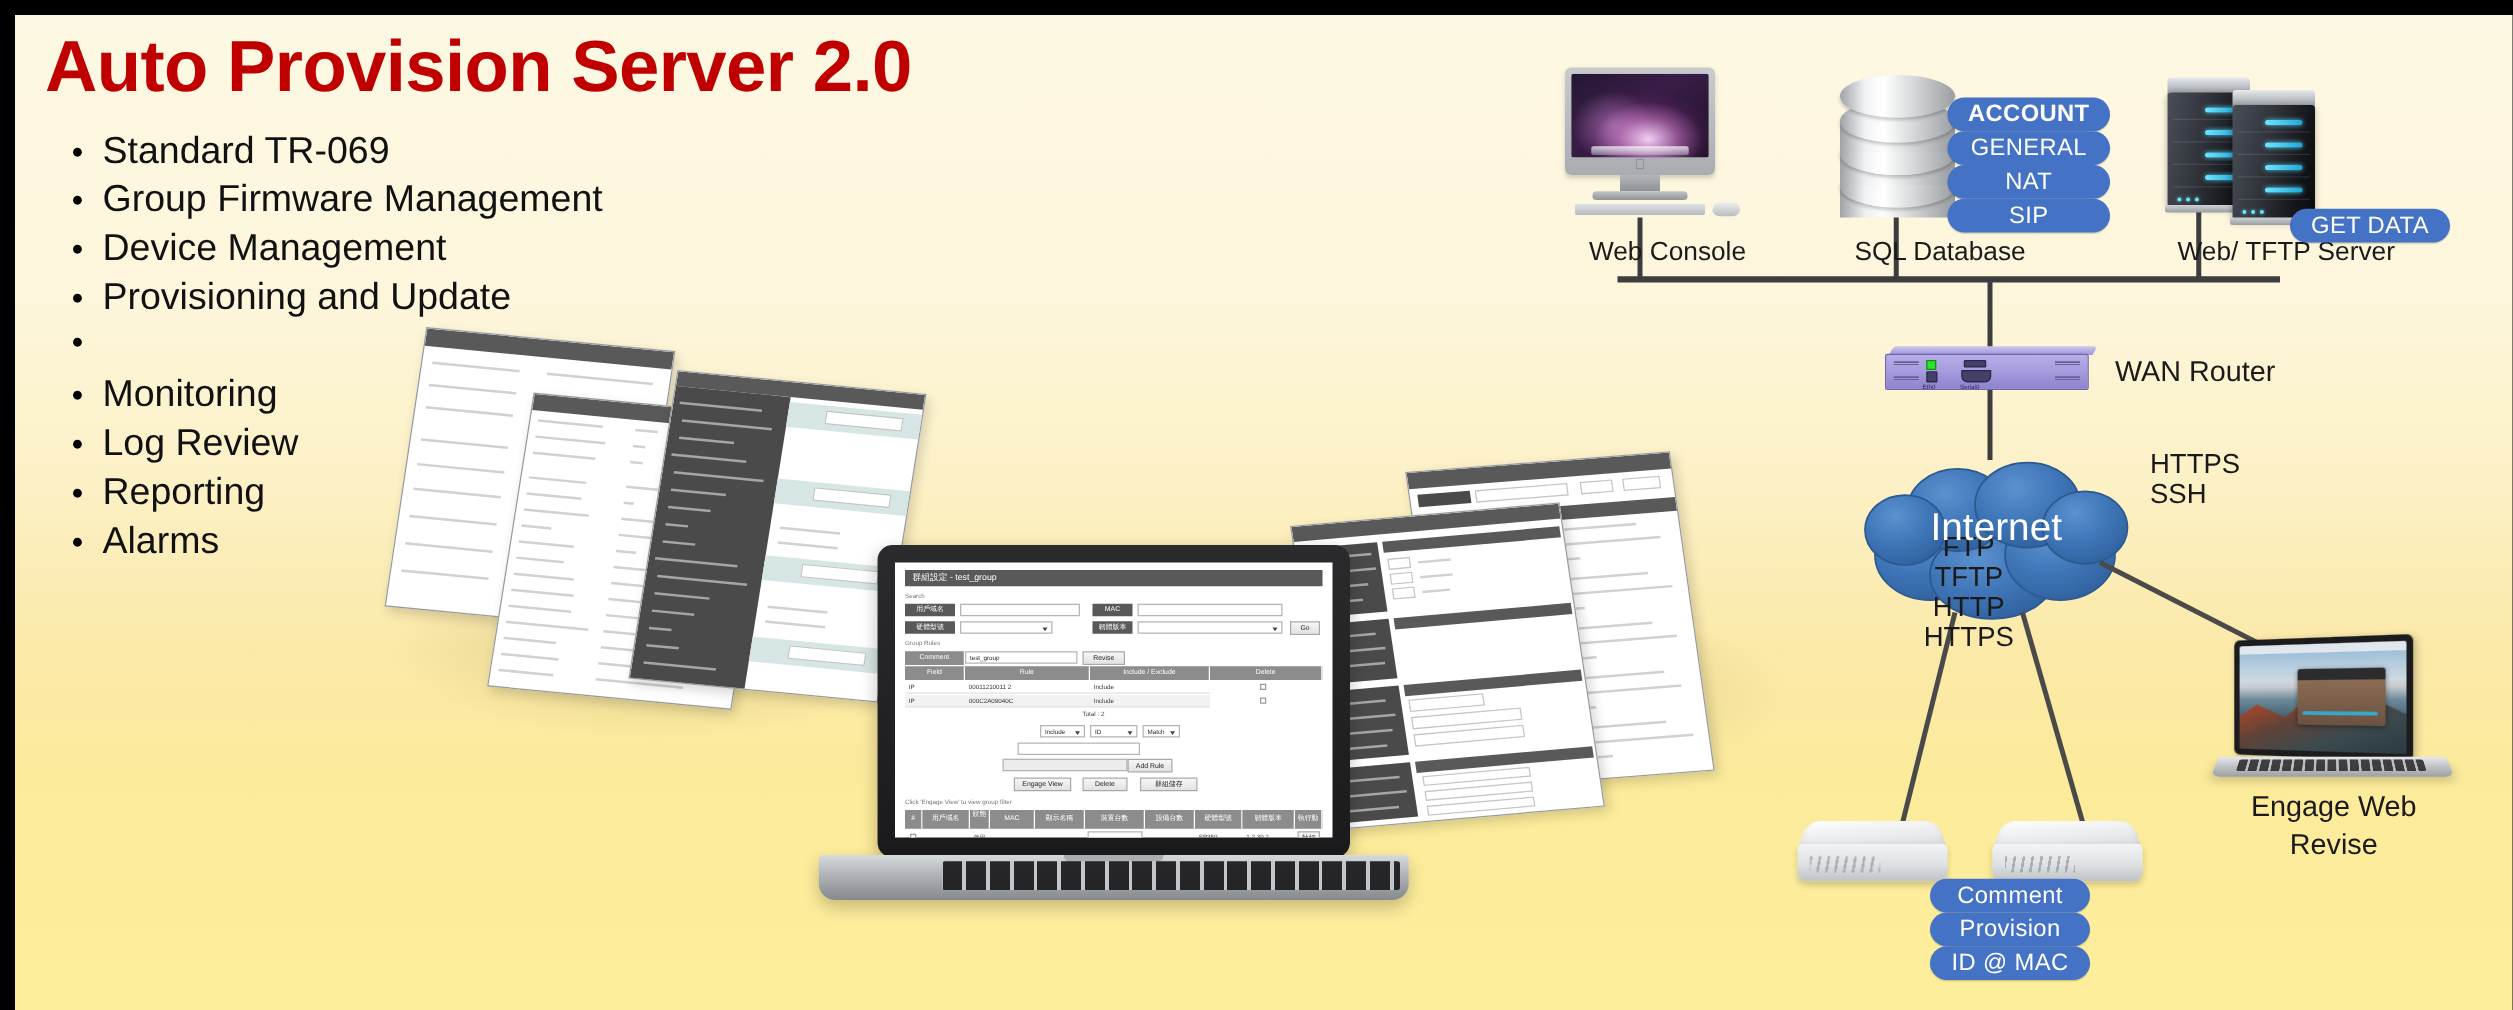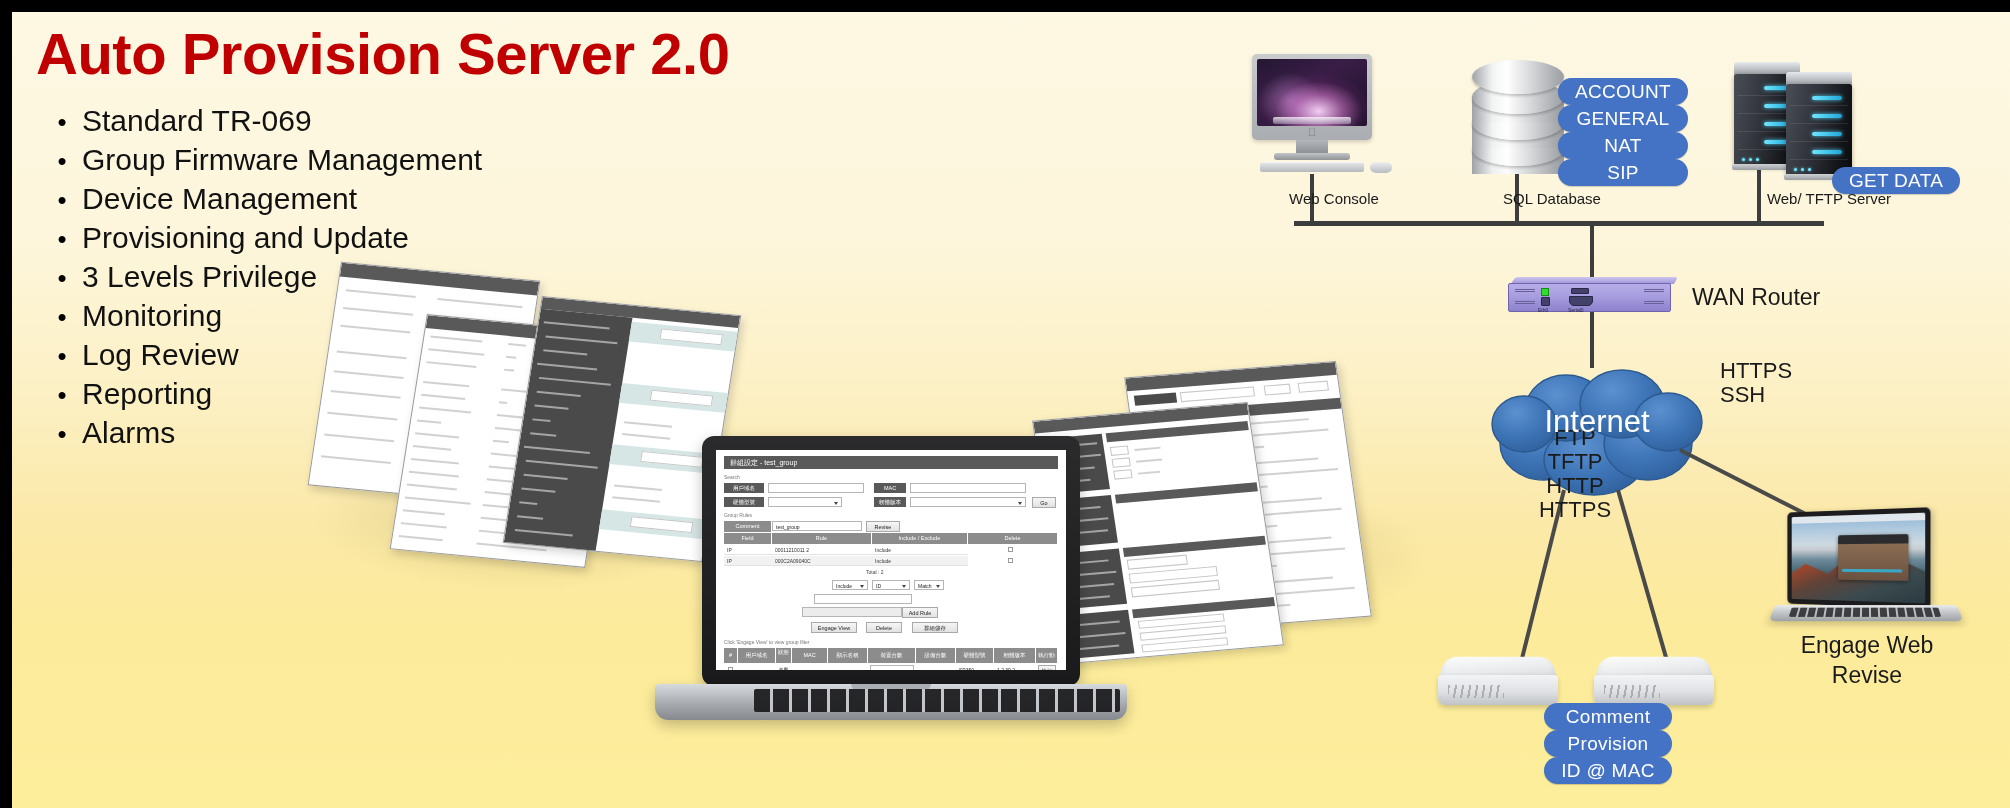--- a/index.html
+++ b/index.html
@@ -71,21 +71,21 @@
   .bullet-text {
     font-size: 30px;
     color: #111;
     white-space: nowrap;
   }
 
   
   .abs { position: absolute; }
   .lbl {
     position: absolute;
-    font-size: 15px;
+    font-size: 21px;
     color: #1a1a1a;
     white-space: nowrap;
   }
   .lbl.ctr { text-align: center; }
 
   
   .wire {
     position: absolute;
     background: #4a4a4a;
     transform-origin: 0 50%;
@@ -565,21 +565,20 @@
       <div class="bullet-row">
         <span class="bullet-dot">•</span>
         <span class="bullet-text">Device Management</span>
       </div>
       <div class="bullet-row">
         <span class="bullet-dot">•</span>
         <span class="bullet-text">Provisioning and Update</span>
       </div>
       <div class="bullet-row">
         <span class="bullet-dot">•</span>
-        <span class="bullet-text">3 Levels Privilege</span>
       </div>
       <div class="bullet-row">
         <span class="bullet-dot">•</span>
         <span class="bullet-text">Monitoring</span>
       </div>
       <div class="bullet-row">
         <span class="bullet-dot">•</span>
         <span class="bullet-text">Log Review</span>
       </div>
       <div class="bullet-row">
@@ -860,21 +859,21 @@
       <div class="db-band" style="top:88px;"></div>
       <div class="db-disc" style="top:72px;"></div>
       <div class="db-band" style="top:62px;"></div>
       <div class="db-disc" style="top:46px;"></div>
       <div class="db-band" style="top:36px;"></div>
       <div class="db-disc" style="top:20px;"></div>
       <div class="db-disc" style="top:0;"></div>
     </div>
     <div class="lbl" style="left:1540px;top:178px;transform:translateX(-50%);">SQL Database</div>
 
-    <div class="pill" style="left:1546px;top:66px;width:130px;">ACCOUNT</div>
+    <div class="pill" style="left:1546px;top:66px;width:130px;font-weight:bold;">ACCOUNT</div>
     <div class="pill" style="left:1546px;top:93px;width:130px;">GENERAL</div>
     <div class="pill" style="left:1546px;top:120px;width:130px;">NAT</div>
     <div class="pill" style="left:1546px;top:147px;width:130px;">SIP</div>
 
     <div class="rack" style="left:1712px;top:44px;width:140px;height:120px;">
       <div class="rack-top" style="left:10px;top:6px;width:66px;height:15px;"></div>
       <div class="rack-box" style="left:10px;top:18px;width:66px;height:92px;">
         <div class="led" style="left:30px;top:12px;width:26px;"></div>
         <div class="led" style="left:30px;top:30px;width:26px;"></div>
         <div class="led" style="left:30px;top:48px;width:26px;"></div>

